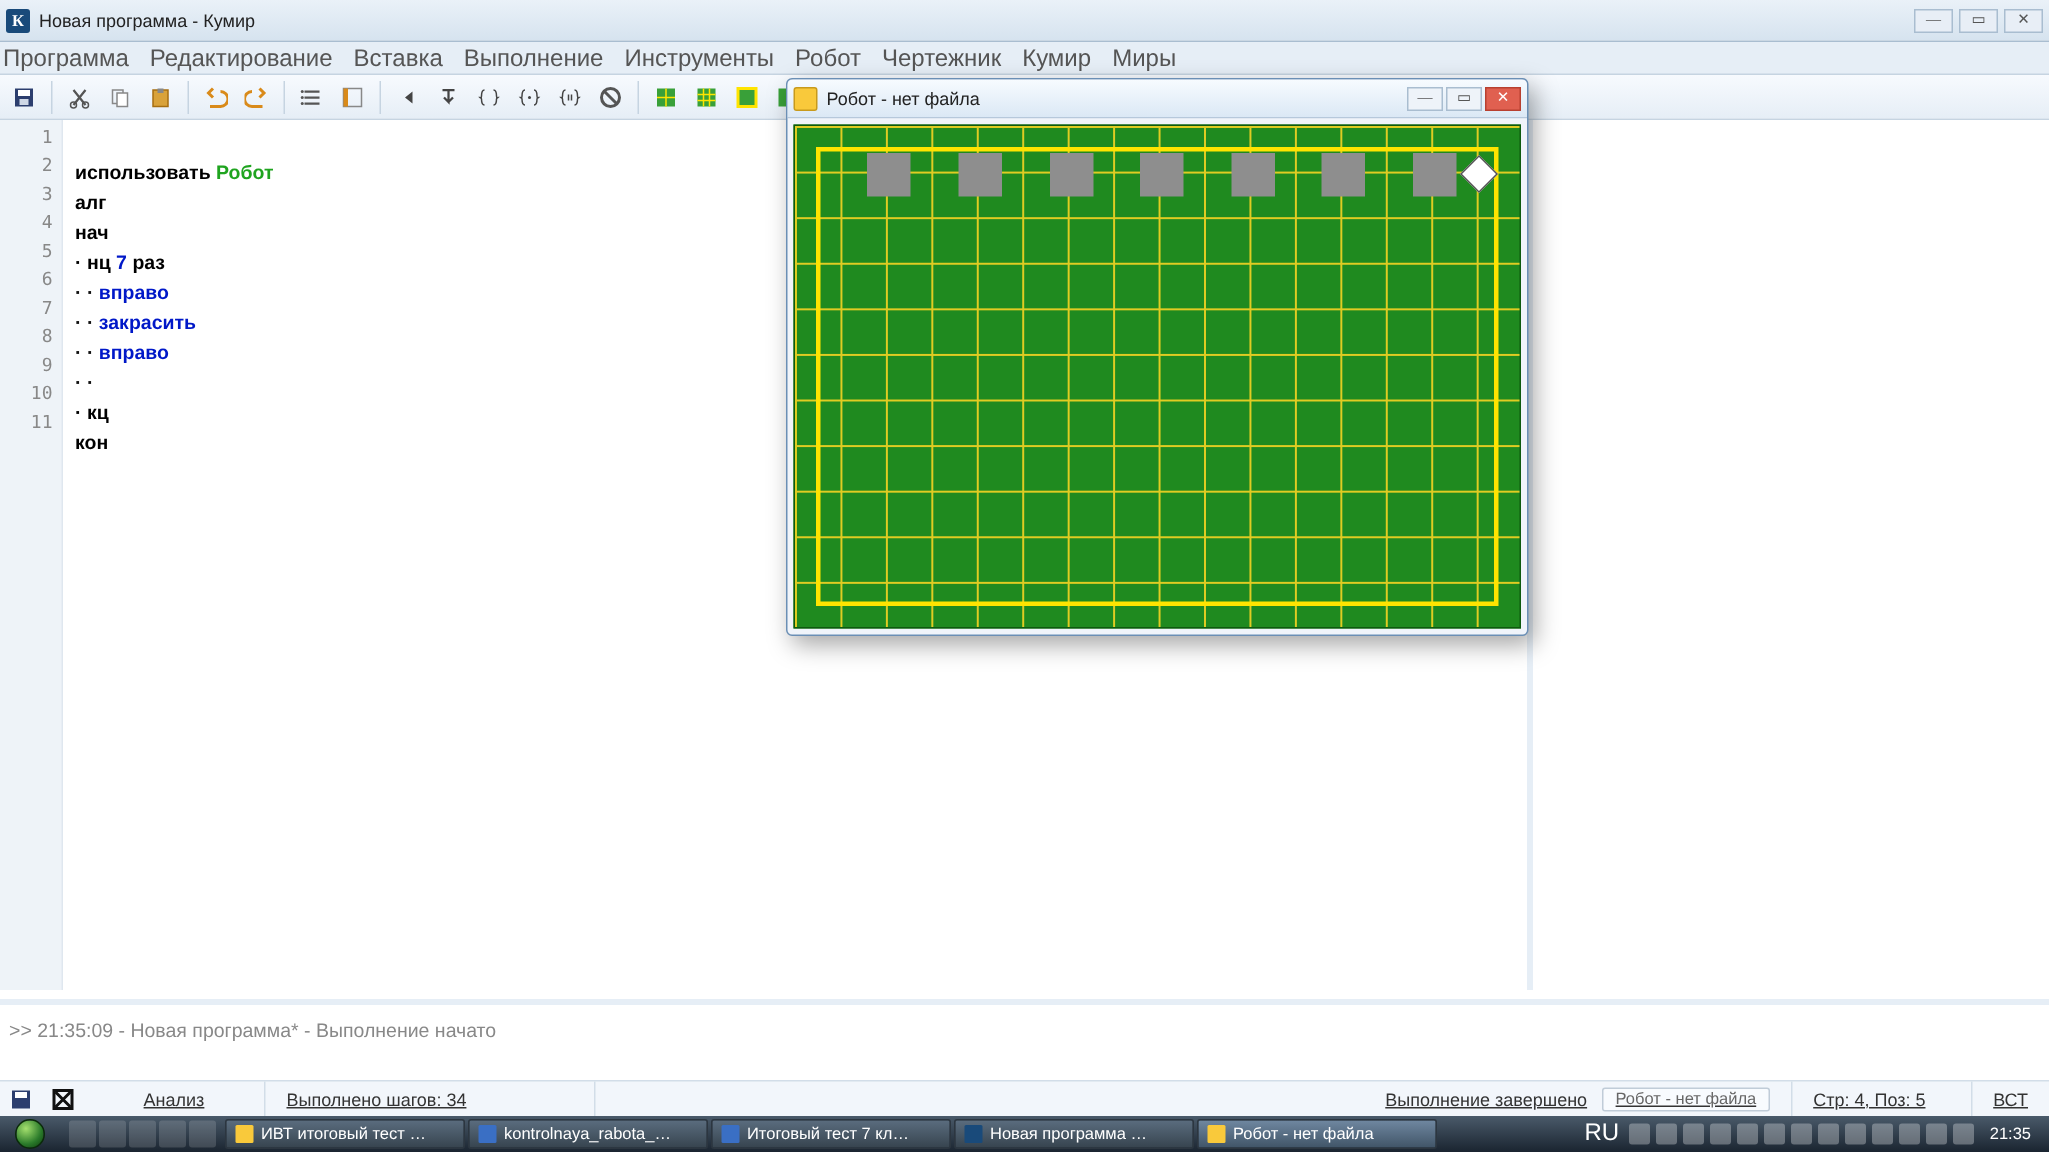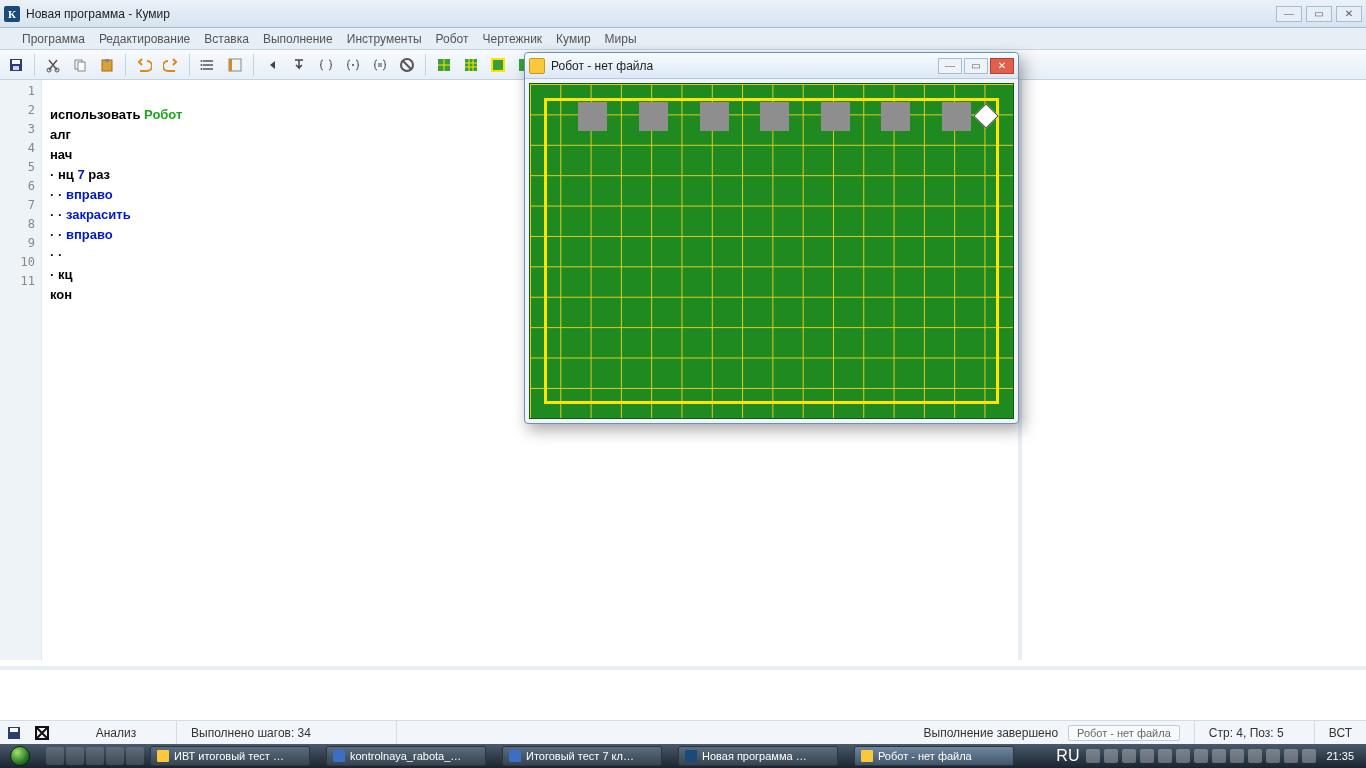--- a/index.html
+++ b/index.html
@@ -6,21 +6,21 @@
 body { width: 1366px; height: 768px; overflow: hidden; background: #fff; position: relative; }
 
 
 .titlebar { height: 28px; background: linear-gradient(to bottom, #eaf1f8, #d6e3ef); border-bottom: 1px solid #a9bdd0; display: flex; align-items: center; padding: 0 4px; }
 .titlebar .appicon { width: 16px; height: 16px; background: #194a7a; color: #fff; font: bold 11px/16px Tahoma; text-align: center; border-radius: 2px; margin-right: 6px; }
 .titlebar .title { font-size: 12px; color: #222; }
 .titlebar .winbtns { margin-left: auto; display: flex; gap: 4px; }
 .titlebar .winbtns div { width: 26px; height: 16px; border: 1px solid #a9bdd0; background: #e8eef6; font: 10px/14px Tahoma; text-align: center; color: #555; }
 
 
-.menubar { height: 22px; background: #e6eef6; border-bottom: 1px solid #c6d4e1; display: flex; align-items: center; padding: 0 22px; gap: 14px; font-size: 12px; color: #555; }
+.menubar { height: 22px; background: #e6eef6; border-bottom: 1px solid #c6d4e1; display: flex; align-items: flex-end; padding: 0 2px; gap: 14px; font-size: 16px; color: #555; }
 .menubar span { cursor: default; }
 
 
 .toolbar { height: 30px; background: linear-gradient(to bottom, #f7fafe, #e6eef6); border-bottom: 1px solid #c6d4e1; display: flex; align-items: center; padding: 0 4px; gap: 3px; }
 .tbtn { width: 24px; height: 24px; display: flex; align-items: center; justify-content: center; border: 1px solid transparent; border-radius: 2px; }
 .tsep { width: 1px; height: 22px; background: #c6d4e1; margin: 0 3px; }
 .tbtn svg { width: 16px; height: 16px; }
 
 
 .main { position: absolute; top: 80px; left: 0; right: 0; bottom: 108px; display: flex; }
@@ -48,30 +48,30 @@
 .painted { position: absolute; width: 29px; height: 29px; background: #8e8e8e; }
 .robot { position: absolute; width: 18px; height: 18px; background: #fff; border: 1px solid #555; transform: rotate(45deg); }
 
 
 .console { position: absolute; left: 0; right: 0; bottom: 48px; height: 54px; border-top: 4px solid #e6eef6; background: #fff; font: 13px/18px Consolas, monospace; color: #888; padding: 8px 6px 0; overflow: hidden; }
 .console .line { white-space: pre; }
 
 
 .statusbar { position: absolute; left: 0; right: 0; bottom: 24px; height: 24px; background: #f2f6fb; border-top: 1px solid #d2dde8; display: flex; align-items: center; font-size: 12px; color: #333; }
 .statusbar .sbtn { width: 22px; height: 18px; margin: 0 3px; display: flex; align-items: center; justify-content: center; }
-.statusbar .cell { padding: 0 14px; border-left: 1px solid #d2dde8; height: 100%; display: flex; align-items: center; }
+.statusbar .cell { padding: 0 14px; border-left: 1px solid #d2dde8; height: 100%; display: flex; align-items: center; text-decoration: underline; }
 .statusbar .chip { border: 1px solid #c0ccd8; background: #f8fbfe; padding: 1px 8px; border-radius: 2px; font-size: 11px; color: #666; }
 
 
 .taskbar { position: absolute; left: 0; right: 0; bottom: 0; height: 24px; background: linear-gradient(to bottom, #4a5a6a, #1a2430); display: flex; align-items: center; color: #fff; font-size: 11px; }
 .taskbar .start { width: 40px; height: 24px; display: flex; align-items: center; justify-content: center; }
 .taskbar .orb { width: 20px; height: 20px; border-radius: 50%; background: radial-gradient(circle at 35% 30%, #a4e06e, #2a7a2a 60%, #0d3a0d); border: 1px solid #0b2a0b; }
 .taskbar .qlaunch { display: flex; gap: 2px; padding: 0 6px; }
 .taskbar .qlaunch div { width: 18px; height: 18px; background: rgba(255,255,255,.15); border-radius: 2px; }
-.taskbar .tasks { display: flex; gap: 16px; flex: 0 0 auto; }
+.taskbar .tasks { display: flex; gap: 2px; flex: 0 0 auto; }
 .taskbar .task { height: 20px; min-width: 160px; max-width: 160px; background: linear-gradient(to bottom, #5a6c7e, #37444f); border: 1px solid #2c3640; border-radius: 2px; display: flex; align-items: center; padding: 0 6px; gap: 5px; white-space: nowrap; overflow: hidden; text-overflow: ellipsis; }
 .taskbar .task.active { background: linear-gradient(to bottom, #6f87a0, #415568); }
 .taskbar .task .ticon { width: 12px; height: 12px; background: #f9c93b; border-radius: 1px; flex: none; }
 .taskbar .tray { margin-left: auto; display: flex; align-items: center; gap: 4px; padding: 0 6px; }
 .taskbar .tray .ticon { width: 14px; height: 14px; background: rgba(255,255,255,.3); border-radius: 2px; }
 .taskbar .lang { font-size: 16px; padding: 0 3px; }
 .taskbar .clock { font-size: 11px; padding: 0 6px; }
 </style>
 </head>
 <body>
@@ -251,20 +251,21 @@
         <div class="painted" style="left: 230.1px; top: 18px;"></div>
         <div class="painted" style="left: 290.7px; top: 18px;"></div>
         <div class="painted" style="left: 351.3px; top: 18px;"></div>
         <div class="painted" style="left: 411.9px; top: 18px;"></div>
       </div>
     <div class="robot" id="robot-marker" style="left: 447.2px; top: 23px;"></div>
   </div>
 </div>
 
 <div class="console">
+  <div class="line">&gt;&gt; 21:35:09 - Новая программа* - Выполнение начато</div>
 </div>
 
 <div class="statusbar">
   <div class="sbtn">
       <svg width="16" height="16" viewBox="0 0 16 16">
         <rect x="2" y="2" width="12" height="12" fill="#2c3e6e"></rect>
         <rect x="4" y="3" width="8" height="4" fill="#fff"></rect>
       </svg>
     </div>
   <div class="sbtn">

